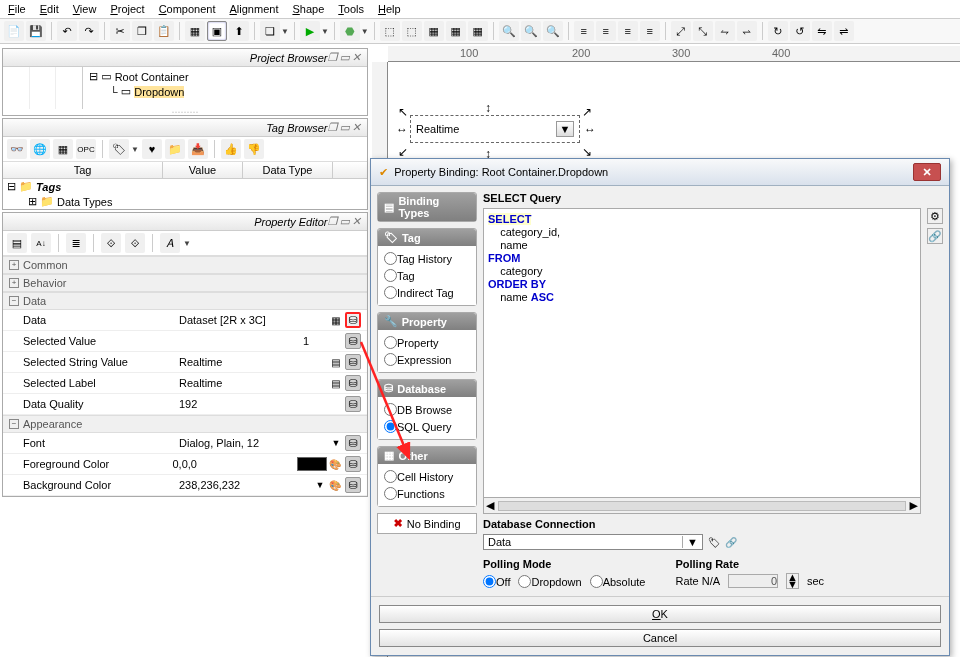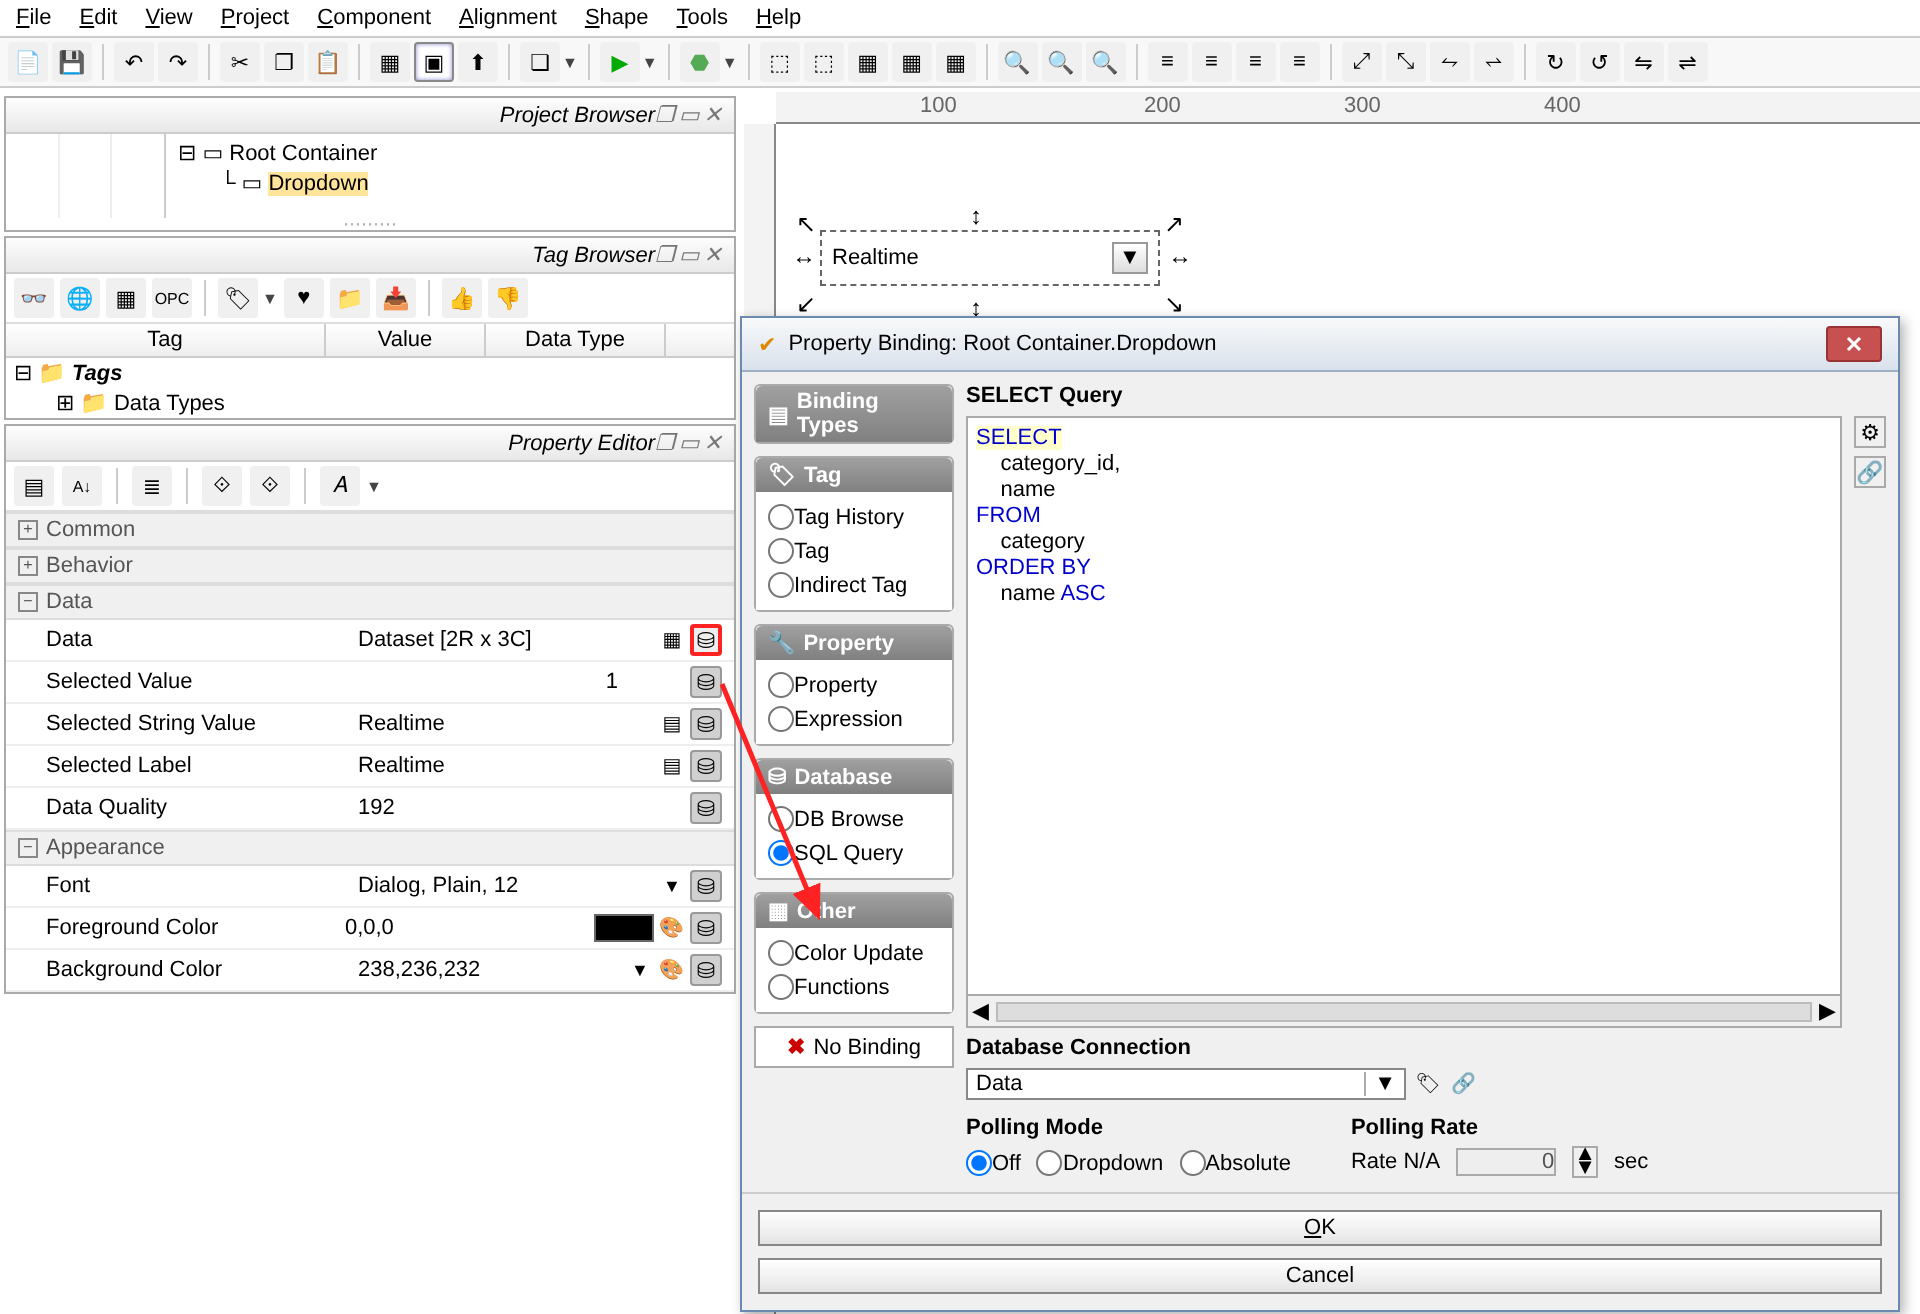--- a/index.html
+++ b/index.html
@@ -68,21 +68,21 @@
 .bt-head { background: linear-gradient(#a0a0a0,#808080); color: #fff; font-weight: bold; padding: 2px 6px; display: flex; align-items: center; gap: 4px; border-top-left-radius:3px; border-top-right-radius:3px; }
 .bt-body { padding: 4px 6px; background: #fff; }
 .radio-row { display: flex; align-items: flex-end; gap: 0; padding: 2px 0; }
 .radio-row input { margin: 0; }
 .no-binding { width: 100%; padding: 3px; background: #fff; border: 1px solid #aaa; display: flex; align-items: center; justify-content: center; gap: 4px; }
 
 .right-pane { flex: 1; display: flex; flex-direction: column; gap: 4px; }
 .label-bold { font-weight: bold; }
 .sql-editor { border: 1px solid #aaa; background: #fff; height: 290px; padding: 4px; font-family: 'Courier New', monospace; font-size: 11px; position: relative; white-space: pre; overflow: auto; }
 .sql-editor .hl-line { background: #ffffcc; }
-.kw { color: #0000cc; font-weight: normal; }
+.kw { color: #0000cc; font-weight: bold; }
 .side-icons { position: absolute; right: -22px; top: 0; display: flex; flex-direction: column; gap: 4px; }
 .side-icons .sbtn { width: 16px; height: 16px; border: 1px solid #aaa; background: #f0f0f0; display:flex;align-items:center;justify-content:center; }
 
 .scroll-h { height: 16px; background: #f0f0f0; border: 1px solid #aaa; border-top: none; display: flex; align-items: center; justify-content: space-between; padding: 0 2px; }
 .scroll-h .thumb { flex: 1; height: 10px; background: #ddd; margin: 0 4px; border: 1px solid #bbb; }
 
 .db-row { display: flex; align-items: center; gap: 4px; }
 .db-combo { border: 1px solid #888; background: #fff; padding: 1px 4px; width: 220px; display: flex; justify-content: space-between; align-items: center; }
 
 .poll-row { display: flex; gap: 30px; margin-top: 4px; }
@@ -441,21 +441,21 @@
         </div>
       </div>
       <div class="bt-box">
         <div class="bt-head">
             <span>▦</span>
             <span>Other</span>
           </div>
         <div class="bt-body">
           <div class="radio-row">
               <input type="radio" style="">
-              <span>Color Update</span>
+              <span>Cell History</span>
             </div>
           <div class="radio-row">
               <input type="radio" style="">
               <span>Functions</span>
             </div>
         </div>
       </div>
       <button class="no-binding">
           <span style="color:#c00;font-weight:bold">✖</span> 
           <span>No Binding</span>

